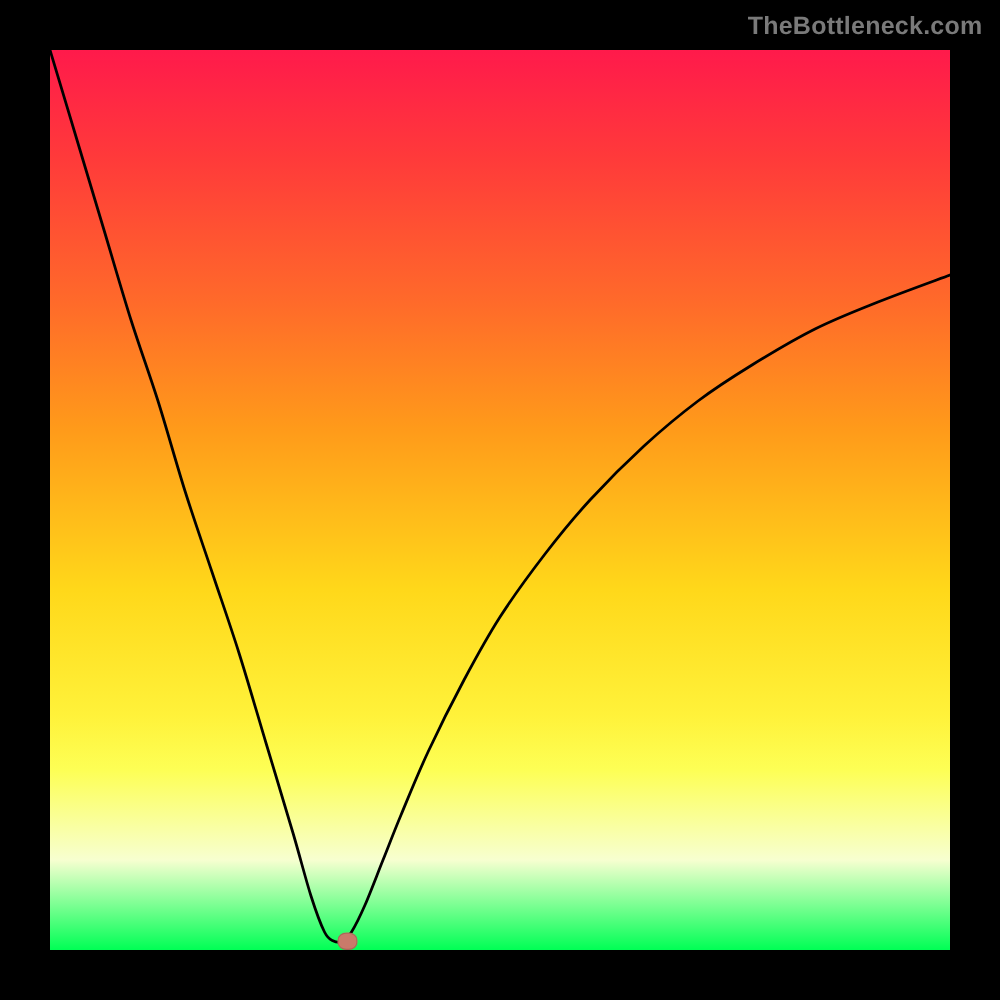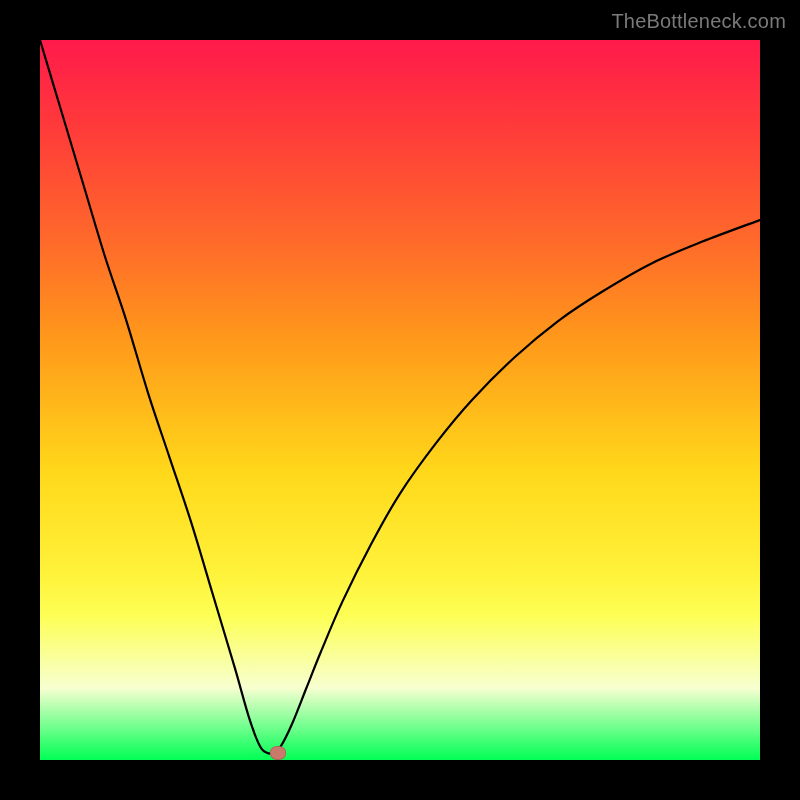--- a/index.html
+++ b/index.html
@@ -45,21 +45,21 @@
     position: absolute;
     inset: 0;
   }
   .watermark {
     position: absolute;
     top: 10px;
     right: 14px;
     color: #7a7a7a;
     font-size: 20px;
     letter-spacing: 0.2px;
-    font-weight: 400;
+    font-weight: 700;
   }
   .marker {
     position: absolute;
     width: 16px;
     height: 14px;
     border-radius: 7px / 6px;
     background: #c97a6a;
     box-shadow: inset 0 0 0 1px rgba(0,0,0,0.15);
     transform: translate(-50%, -50%);
   }

